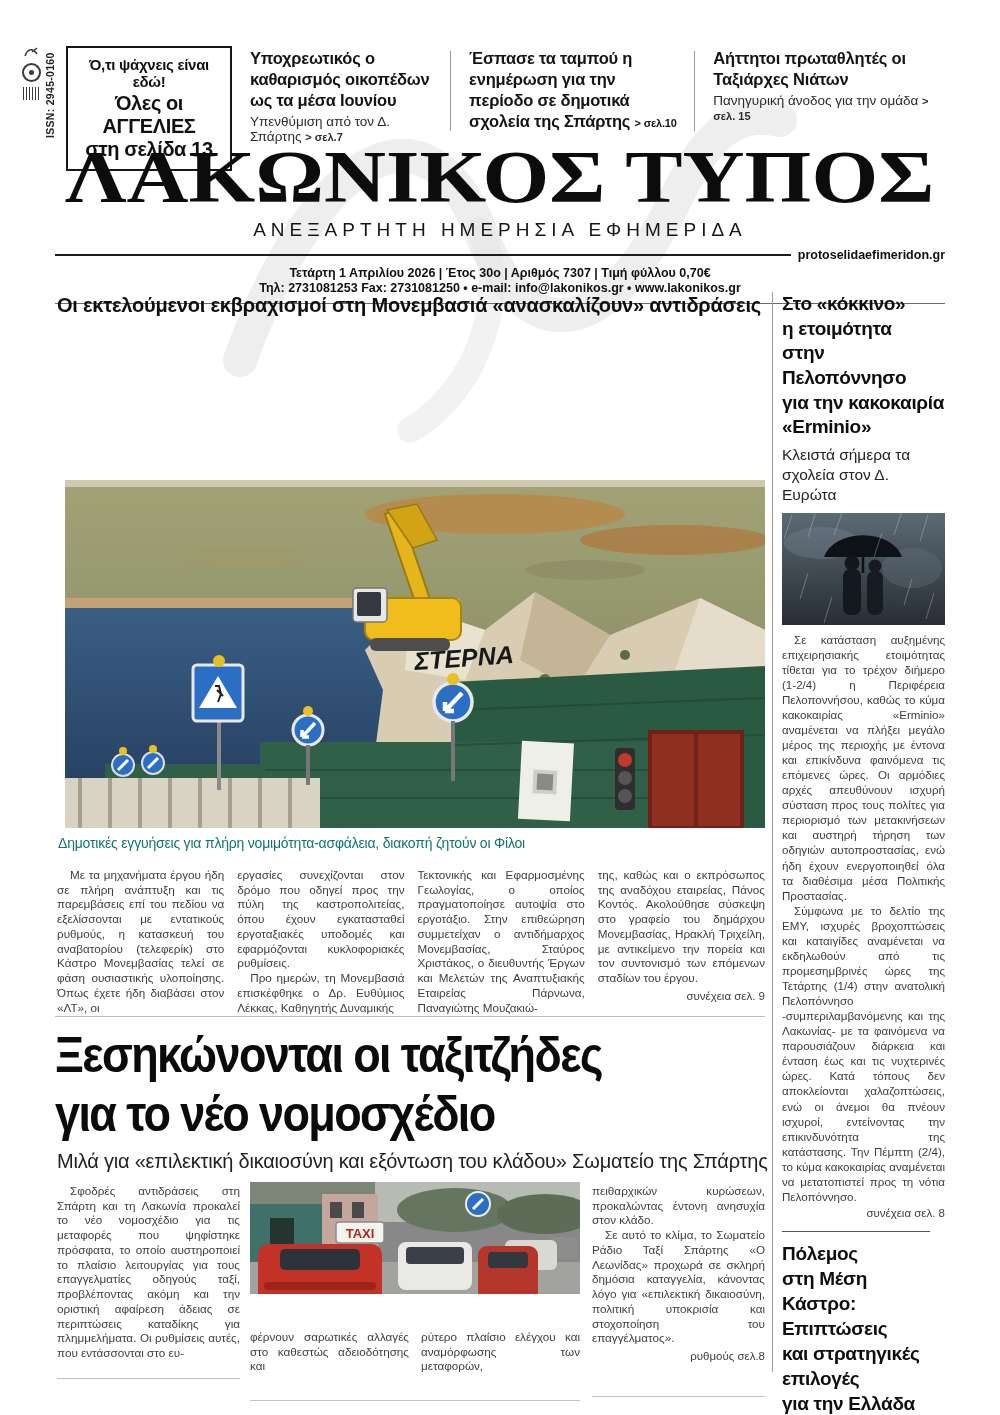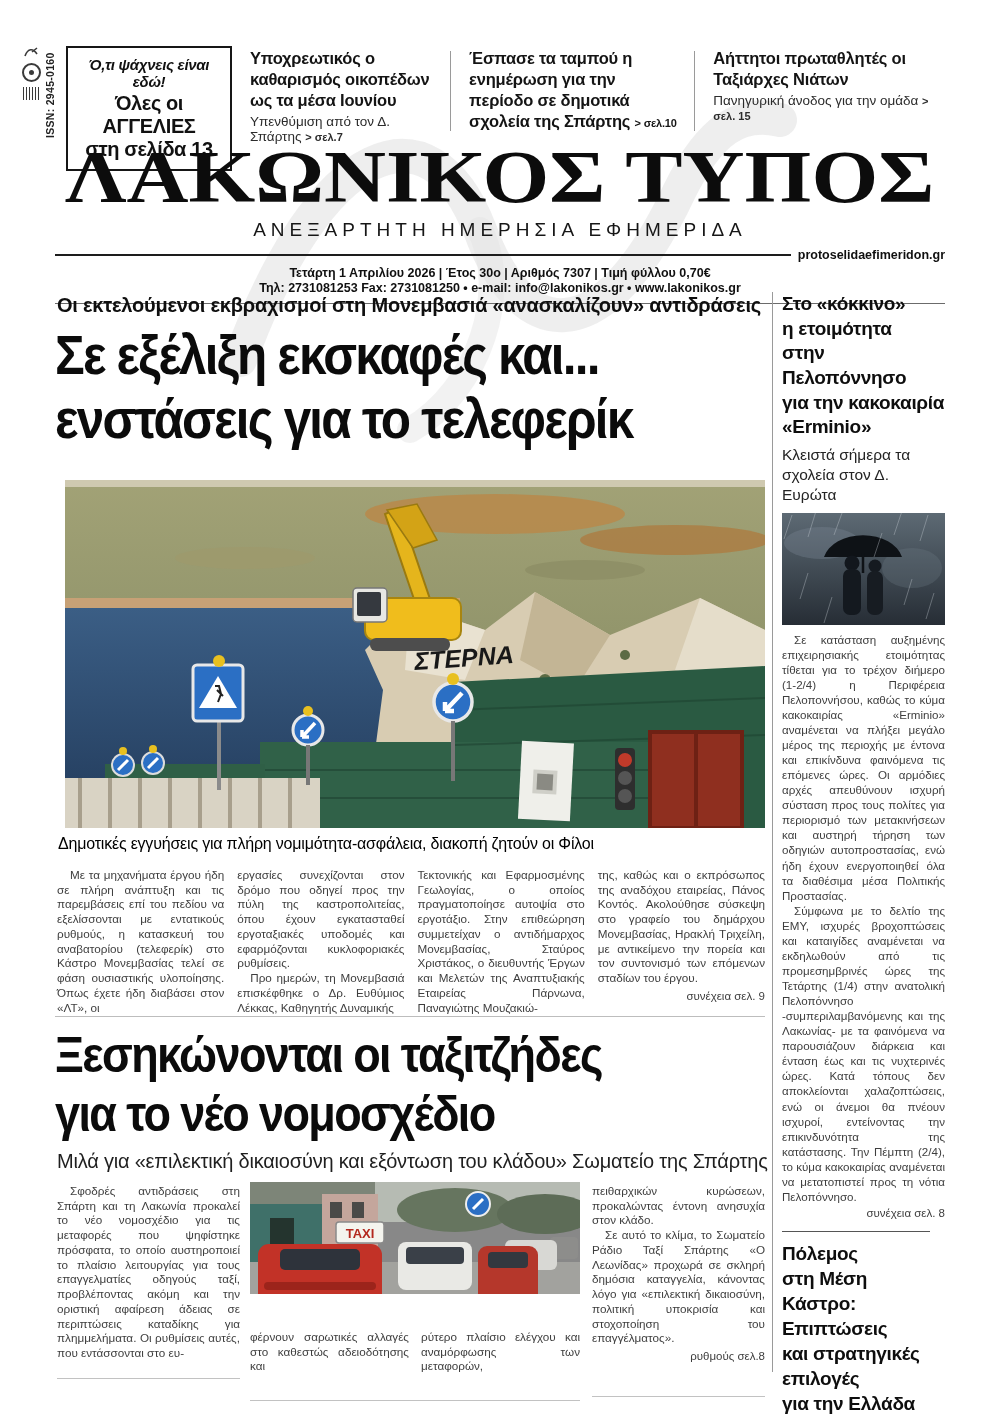--- a/index.html
+++ b/index.html
@@ -11,21 +11,21 @@
   
   .topbar{position:absolute;left:22px;top:46px;width:930px;display:flex;align-items:flex-start;z-index:2;}
   .issn-block{width:40px;height:94px;position:relative;flex:none;}
   .elta-icons{position:absolute;left:0;top:0;width:18px;display:flex;flex-direction:column;gap:5px;align-items:center;}
   .stamp{width:15px;height:15px;border:2px solid #3a3a3a;border-radius:50%;display:flex;align-items:center;justify-content:center;}
   .stamp i{width:5px;height:5px;background:#3a3a3a;border-radius:50%;}
   .barcode{width:16px;height:13px;background:repeating-linear-gradient(90deg,#3a3a3a 0 1px,#fff 1px 3px);}
   .issn-text{position:absolute;left:22px;top:92px;transform:rotate(-90deg);transform-origin:0 0;
              font-size:10.5px;font-weight:700;color:#222;white-space:nowrap;letter-spacing:.3px;}
   .box-teaser{flex:none;width:152px;border:2px solid #161616;padding:8px 5px;text-align:center;margin-left:4px;}
-  .bt1{font-size:15px;font-weight:700;letter-spacing:-.3px;font-style:italic;}
+  .bt1{font-size:15px;font-weight:700;letter-spacing:-.3px;}
   .bt2{font-size:20px;font-weight:800;letter-spacing:-.4px;margin-top:2px;}
   .bt3{font-size:20px;font-weight:800;letter-spacing:-.4px;}
   .teaser{padding:2px 11px 0 18px;color:#141414;}
   .teaser.tw1{width:196px;}
   .teaser.tw2{width:222px;}
   .teaser.tw3{width:236px;}
   .t-title{font-size:16.5px;font-weight:800;line-height:1.27;letter-spacing:-.2px;}
   .t-sub{font-size:13.5px;font-weight:400;color:#2c2c2c;margin-top:3px;}
   .t-page{font-size:11px;font-weight:800;}
   .vdiv{width:1px;background:#9a9a9a;height:80px;margin-top:5px;flex:none;}
@@ -42,21 +42,21 @@
   .mast-contact{font-size:12.5px;font-weight:700;margin-top:1px;color:#101010;}
   .rule-full{border-top:1px solid #6b6b6b;margin-top:8px;}
 
   
   .kicker{left:57px;top:294px;font-size:20px;font-weight:800;letter-spacing:-.2px;color:#0f0f0f;}
   .headline{left:55px;top:324px;}
   .hl-line{display:block;font-size:55px;font-weight:800;line-height:1.16;letter-spacing:-2px;
            transform:scaleX(.9);transform-origin:0 50%;white-space:nowrap;color:#0b0b0b;}
   .photo-frame{overflow:hidden;background:#888;}
   .photo1{left:65px;top:480px;width:700px;height:348px;}
-  .caption1{left:58px;top:835px;width:712px;font-size:16px;color:#000000;letter-spacing:-.2px;}
+  .caption1{left:58px;top:835px;width:712px;font-size:14px;color:#0f766e;letter-spacing:-.2px;}
   .lead-cols{left:57px;top:868px;width:708px;display:flex;gap:13px;}
   .bodycol{flex:1;font-size:11.7px;line-height:1.26;text-align:justify;color:#3e3e3e;}
   .bodycol p{margin:0;}
   .bodycol p.ind{text-indent:13px;}
   .cont{font-size:11.5px;color:#3e3e3e;text-align:right;margin-top:3px;}
   .rule-a{left:55px;top:1016px;width:710px;border-top:1px solid #bdbdbd;}
 
   
   .headline2{left:55px;top:1026px;}
   .hl2-line{display:block;font-size:50px;font-weight:800;line-height:1.18;letter-spacing:-1.8px;
@@ -151,24 +151,20 @@
       <div class="credit-line"></div>
       <span class="credit">protoselidaefimeridon.gr</span>
     </div>
     <div class="mast-date">Τετάρτη 1 Απριλίου 2026 | Έτος 30ο | Αριθμός 7307 | Τιμή φύλλου 0,70€</div>
     <div class="mast-contact">Τηλ: 2731081253 Fax: 2731081250 • e-mail: info@lakonikos.gr • www.lakonikos.gr</div>
     <div class="rule-full"></div>
   </div>
 
   <div class="z kicker">Οι εκτελούμενοι εκβραχισμοί στη Μονεμβασιά «ανασκαλίζουν» αντιδράσεις</div>
 
-  <div class="z headline">
-    <span class="hl-line">Σε εξέλιξη εκσκαφές και...</span>
-    <span class="hl-line">ενστάσεις για το τελεφερίκ</span>
-  </div>
 
   <div class="z photo-frame photo1">
     <svg width="700" height="348" viewBox="0 0 700 348">
       <defs>
         <linearGradient id="hillg" x1="0" y1="0" x2="0" y2="1">
           <stop offset="0" stop-color="#a2a276"></stop>
             <stop offset="1" stop-color="#7f865f"></stop>
         </linearGradient>
         <linearGradient id="seag" x1="0" y1="0" x2="0" y2="1">
           <stop offset="0" stop-color="#3b5e85"></stop>

